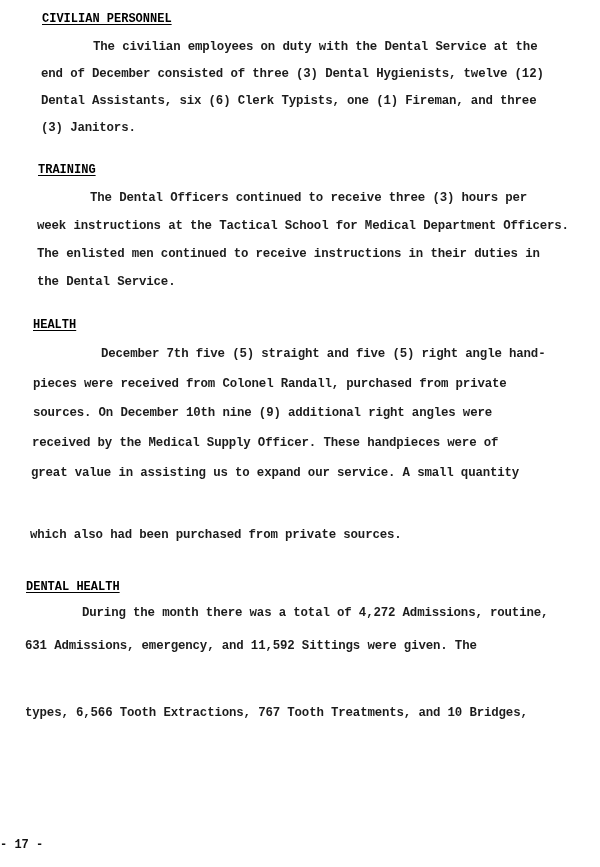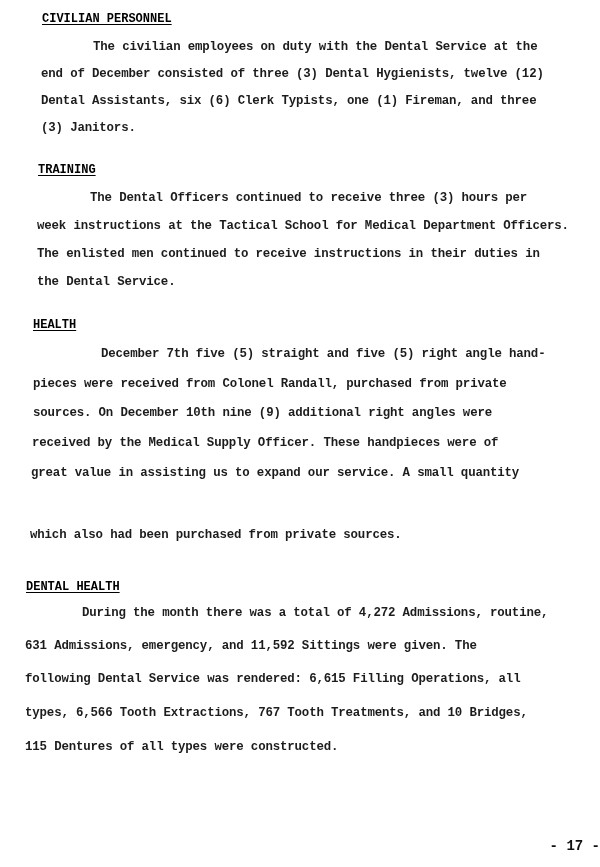--- a/index.html
+++ b/index.html
@@ -36,22 +36,22 @@
       font-weight: bold;
       white-space: nowrap;
       color: #1c1c1c;
       letter-spacing: -0.15px;
     }
     .page-number {
       position: absolute;
       left: 0;
       width: 600px;
       top: 838px;
-      text-align: right;
-      font-size: 14px;
+      text-align: left;
+      font-size: 12px;
       font-weight: bold;
       color: #111;
     }
   </style>
 </head>
 <body>
 
 <div class="page">
 
   <div class="heading" style="left:42px; top:12px;">CIVILIAN PERSONNEL</div>
@@ -70,18 +70,16 @@
   <div class="line" style="left:101px; top:347px;">December 7th five (5) straight and five (5) right angle hand-</div>
   <div class="line" style="left:33px; top:377px;">pieces were received from Colonel Randall, purchased from private</div>
   <div class="line" style="left:33px; top:406px;">sources.  On December 10th nine (9) additional right angles were</div>
   <div class="line" style="left:31px; top:466px;">great value in assisting us to expand our service.  A small quantity</div>
   <div class="line" style="left:32px; top:436px;">received by the Medical Supply Officer.  These handpieces were of</div>
   <div class="line" style="left:30px; top:528px;">which also had been purchased from private sources.</div>
 
   <div class="heading" style="left:26px; top:580px;">DENTAL HEALTH</div>
   <div class="line" style="left:82px; top:606px;">During the month there was a total of 4,272 Admissions, routine,</div>
   <div class="line" style="left:25px; top:639px;">631 Admissions, emergency, and 11,592 Sittings were given.  The</div>
-  <div class="line" style="left:25px; top:672px;">following Dental Service was rendered: 6,615 Filling Operations, all</div>
   <div class="line" style="left:25px; top:706px;">types, 6,566 Tooth Extractions, 767 Tooth Treatments, and 10 Bridges,</div>
-  <div class="line" style="left:25px; top:740px;">115 Dentures of all types were constructed.</div>
 
   <div class="page-number">- 17 -</div>
 </div>
 
 </body></html>

